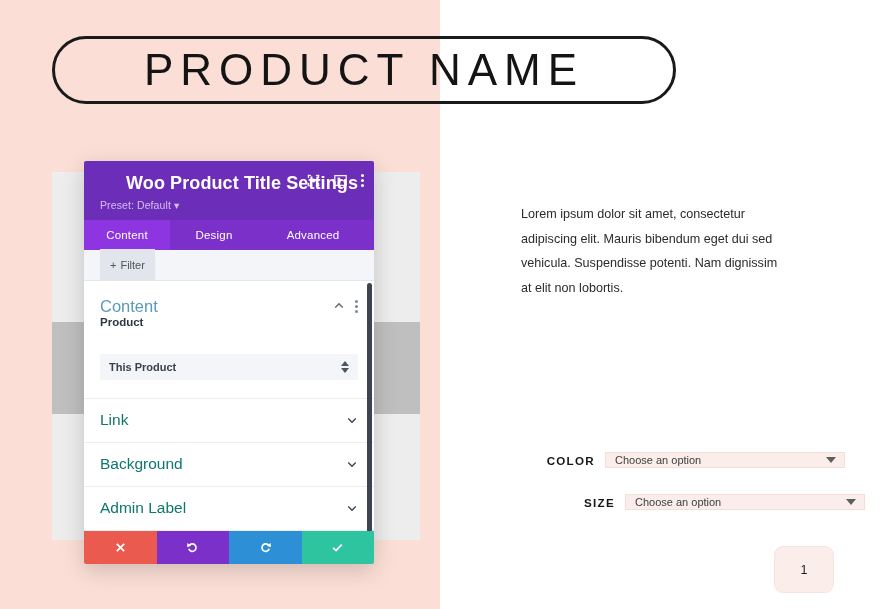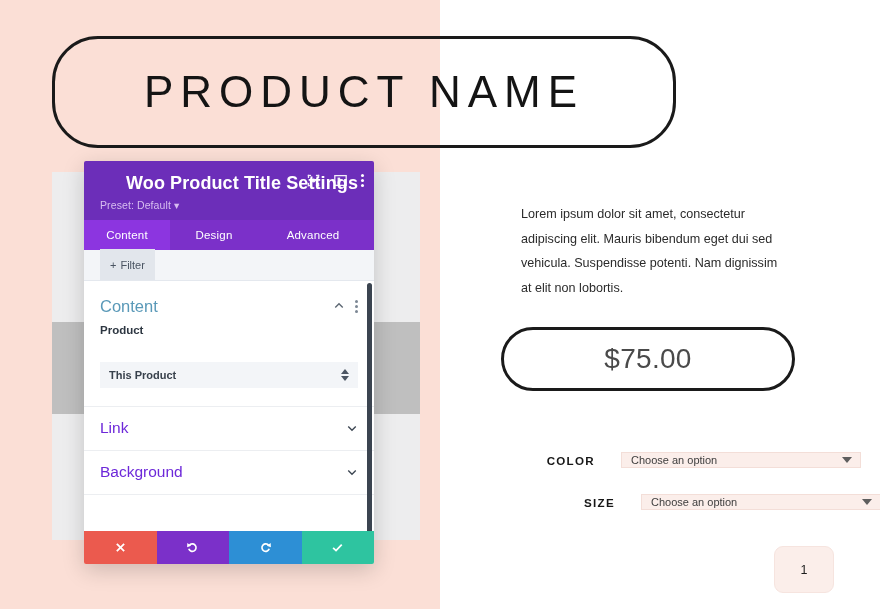--- a/index.html
+++ b/index.html
@@ -21,21 +21,21 @@
     position: absolute;
     left: 0; top: 0;
     width: 440px; height: 609px;
     background: #fbdfd6;
   }
 
   
   .title-pill {
     position: absolute;
     left: 52px; top: 36px;
-    width: 624px; height: 112px;
+    width: 624px; height: 68px;
     border: 3px solid #1a1a1a;
     border-radius: 46px;
     background: transparent;
     display: flex;
     align-items: center;
     justify-content: center;
   }
   .title-pill-text {
     font-size: 44px;
     letter-spacing: 7px;
@@ -171,21 +171,21 @@
   }
   .section-head-tools { display: flex; align-items: center; gap: 10px; }
   .chev { width: 12px; height: 12px; display: block; }
   .dots-v { width: 3px; display: flex; flex-direction: column; gap: 2px; }
   .dots-v i { display:block; width:3px; height:3px; background:#7c8794; border-radius:50%; }
 
   .field-label {
     color: #2e3742;
     font-size: 11.5px;
     font-weight: bold;
-    margin-top: 8px;
+    margin-top: 0;
   }
   .select-box {
     margin-top: 26px;
     background: #f3f5f8;
     height: 26px;
     display: flex;
     align-items: center;
     justify-content: space-between;
     padding: 0 9px;
     cursor: pointer;
@@ -198,21 +198,21 @@
 
   .section-closed {
     height: 44px;
     padding: 0 16px;
     display: flex;
     align-items: center;
     justify-content: space-between;
     border-bottom: 1px solid #eceef1;
     cursor: pointer;
   }
-  .section-closed-title { color: #6d28d9; font-size: 15.5px; }
+  .section-closed-title { color: #0f766e; font-size: 15.5px; }
 
   .modal-scrollbar {
     position: absolute;
     right: 2px; top: 2px;
     width: 5px; height: 280px;
     background: #3b4450;
     border-radius: 3px;
   }
 
   .modal-actions {
@@ -267,21 +267,21 @@
     font-size: 10.2px;
     font-weight: bold;
     letter-spacing: 1.6px;
     color: #171717;
   }
 
   .attr-row {
     position: absolute;
     display: flex;
     align-items: center;
-    gap: 26px;
+    gap: 10px;
     justify-content: center;
   }
   .attr-color { left: 543px; top: 452px; }
   .attr-size  { left: 563px; top: 494px; }
   .attr-label {
     font-size: 11.6px;
     font-weight: bold;
     letter-spacing: 1.3px;
     color: #171717;
     width: 52px;
@@ -409,20 +409,26 @@
         </svg>
       </div>
 
       <div class="section-closed">
         <div class="section-closed-title">Background</div>
         <svg class="chev" viewBox="0 0 16 16">
           <polyline points="3,6 8,11 13,6" fill="none" style="stroke:#3c4652" stroke-width="1.8"></polyline>
         </svg>
       </div>
 
+      <div class="section-closed">
+        <div class="section-closed-title">Admin Label</div>
+        <svg class="chev" viewBox="0 0 16 16">
+          <polyline points="3,6 8,11 13,6" fill="none" style="stroke:#3c4652" stroke-width="1.8"></polyline>
+        </svg>
+      </div>
 
       <div class="modal-scrollbar"></div>
     </div>
 
     <div class="modal-actions">
       <div class="action act-cancel">
         <svg viewBox="0 0 16 16">
           <line x1="3.5" y1="3.5" x2="12.5" y2="12.5" stroke="#fff" stroke-width="2.2"></line>
           <line x1="12.5" y1="3.5" x2="3.5" y2="12.5" stroke="#fff" stroke-width="2.2"></line>
         </svg>
@@ -442,23 +448,20 @@
       <div class="action act-save">
         <svg viewBox="0 0 16 16">
           <polyline points="2.6,8.4 6.2,11.8 13.2,4.4" fill="none" stroke="#fff" stroke-width="2.2"></polyline>
         </svg>
       </div>
     </div>
   </div>
 
   <div class="description">Lorem ipsum dolor sit amet, consectetur adipiscing elit. Mauris bibendum eget dui sed vehicula. Suspendisse potenti. Nam dignissim at elit non lobortis.</div>
 
-  <div class="price-pill">
-    <div class="price-text">$75.00</div>
-  </div>
 
 
   <div class="attr-row attr-color">
     <div class="attr-label">COLOR</div>
     <div class="attr-select">
       <span class="attr-select-text">Choose an option</span>
       <span class="caret-down"></span>
     </div>
   </div>
 

